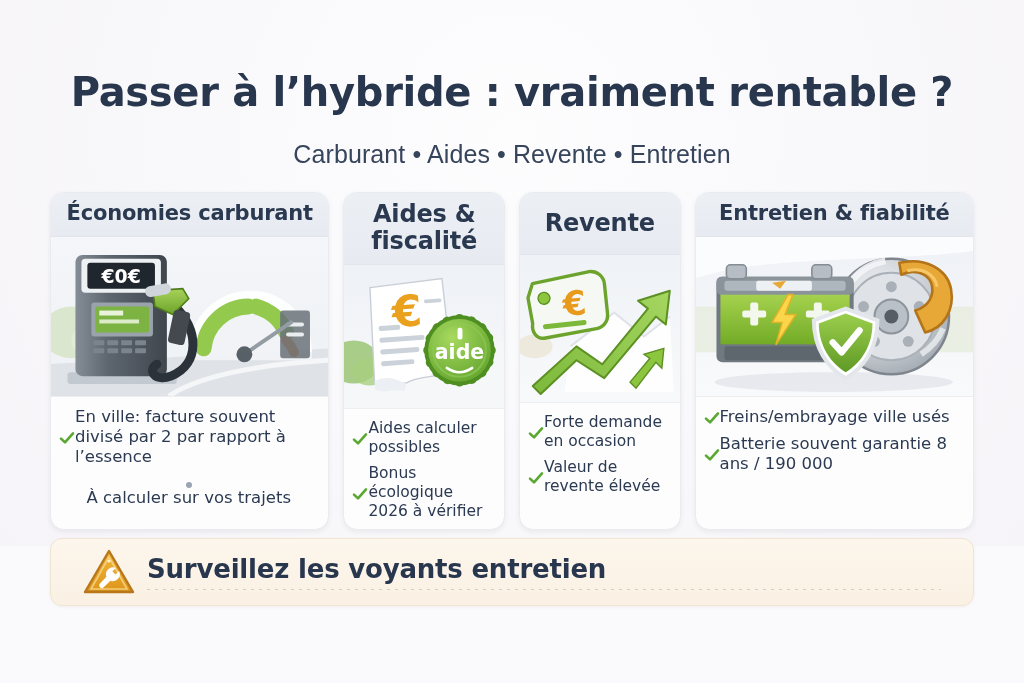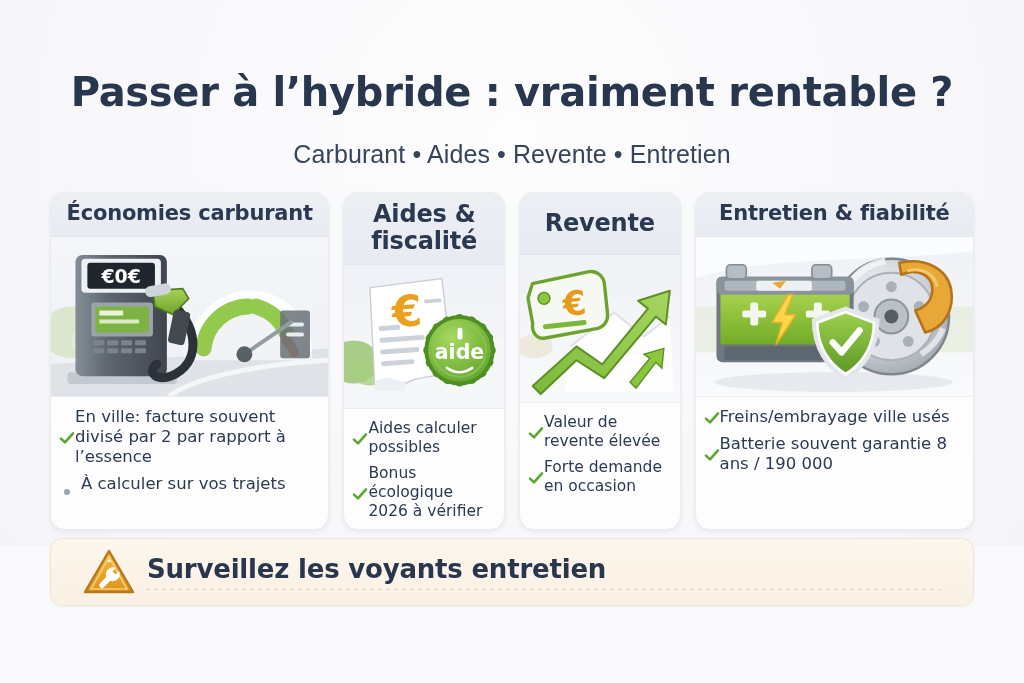--- a/index.html
+++ b/index.html
@@ -79,21 +79,21 @@
   .chk {
     flex: 0 0 auto; width: 16px; height: 16px; margin-top: 2px;
   }
   .chk svg { display: block; }
   .bullet-text {
     font-size: 15.5px; color: #2b3a52; line-height: 1.22;
     font-family: "DejaVu Sans", sans-serif; font-weight: 400;
   }
   .card.w-wide .bullet-text { font-size: 16.5px; }
   .note {
-    display: flex; gap: 6px; align-items: flex-end;
+    display: flex; align-items: center; flex-direction: column;
   }
   .note-dot {
     flex: 0 0 auto; width: 6px; height: 6px; border-radius: 50%;
     background: #9aa4b4; margin: 8px 5px 0 5px;
   }
   .note-text {
     font-size: 16.5px; color: #2b3a52; line-height: 1.22;
     font-family: "DejaVu Sans", sans-serif;
   }
 
@@ -330,29 +330,29 @@
           </g>
         </svg>
       </div>
       <div class="card-body">
         <div class="bullet">
           <span class="chk">
             <svg viewBox="0 0 16 16" width="16" height="16">
                 <path d="M2 8.6 L6 12.4 L14 3.4" fill="none" stroke="#5aa832" stroke-width="2.6" stroke-linecap="round" stroke-linejoin="round"></path>
               </svg>
           </span>
+          <span class="bullet-text">Forte demande en occasion</span>
+        </div>
+        <div class="bullet">
+          <span class="chk">
+            <svg viewBox="0 0 16 16" width="16" height="16">
+                <path d="M2 8.6 L6 12.4 L14 3.4" fill="none" stroke="#5aa832" stroke-width="2.6" stroke-linecap="round" stroke-linejoin="round"></path>
+              </svg>
+          </span>
           <span class="bullet-text">Valeur de revente élevée</span>
-        </div>
-        <div class="bullet">
-          <span class="chk">
-            <svg viewBox="0 0 16 16" width="16" height="16">
-                <path d="M2 8.6 L6 12.4 L14 3.4" fill="none" stroke="#5aa832" stroke-width="2.6" stroke-linecap="round" stroke-linejoin="round"></path>
-              </svg>
-          </span>
-          <span class="bullet-text">Forte demande en occasion</span>
         </div>
       </div>
     </div>
 
     <div class="card w-wide">
       <div class="card-head">
         <div class="card-title">Entretien &amp; fiabilité</div>
       </div>
       <div class="card-art">
         <svg class="art-svg" viewBox="0 0 282 160" preserveAspectRatio="xMidYMid slice">

